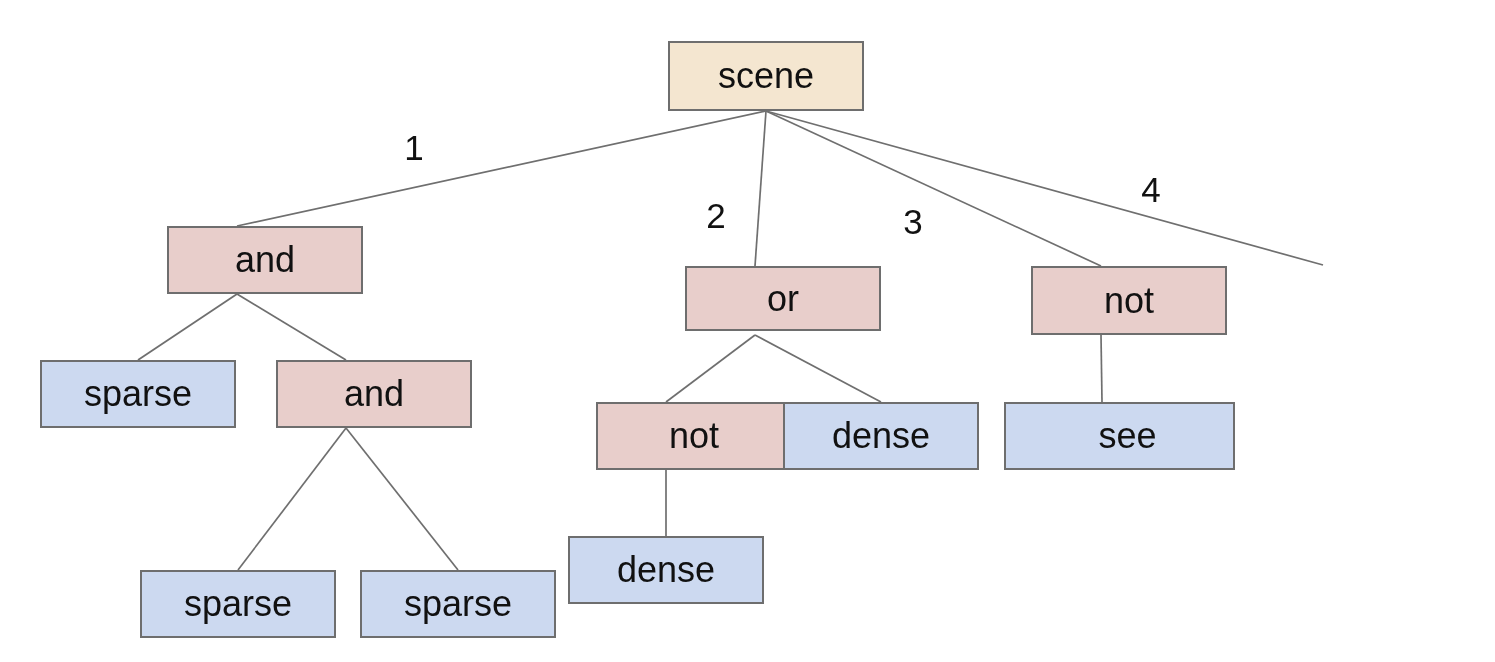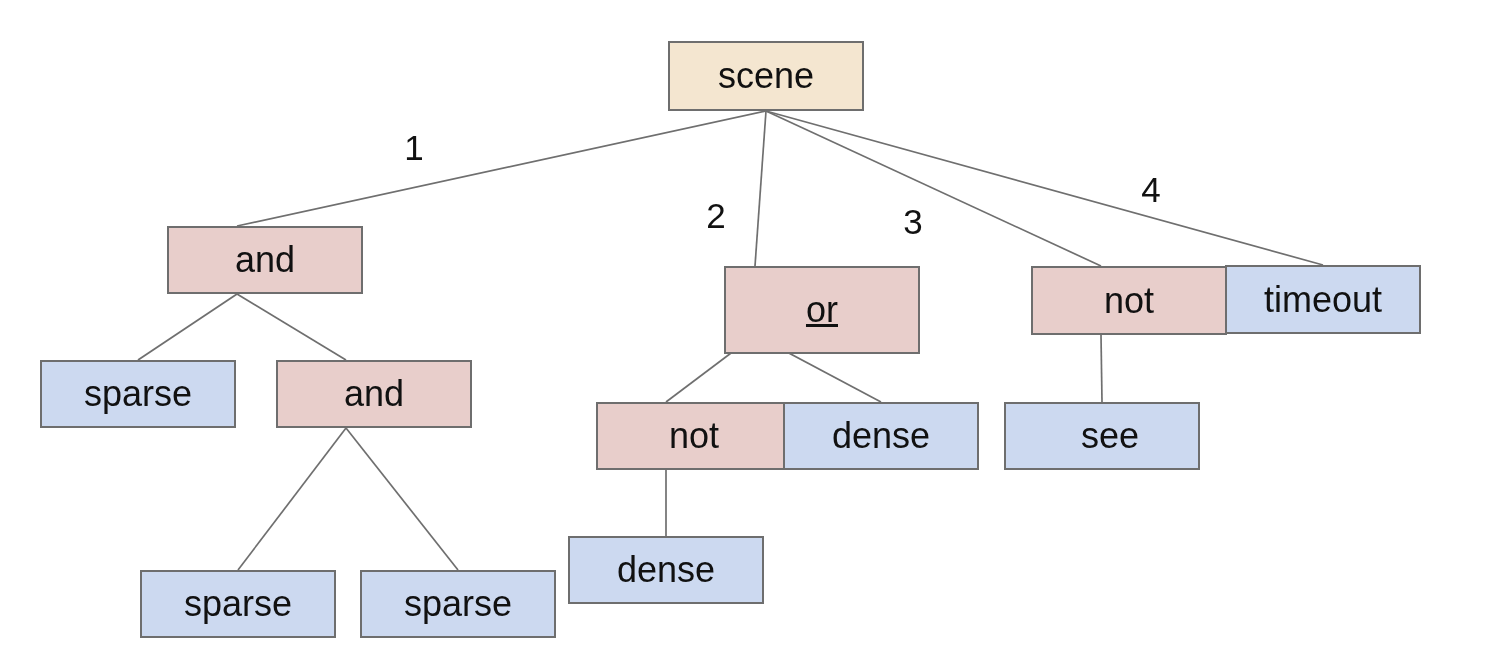--- a/index.html
+++ b/index.html
@@ -64,28 +64,27 @@
       <line x1="346" y1="428" x2="238" y2="570"></line>
       <line x1="346" y1="428" x2="458" y2="570"></line>
       <line x1="755" y1="335" x2="666" y2="402"></line>
       <line x1="755" y1="335" x2="881" y2="402"></line>
       <line x1="666" y1="470" x2="666" y2="536"></line>
       <line x1="1101" y1="335" x2="1102" y2="402"></line>
     </svg>
 
 <div class="node root" style="left: 668px; top: 41px; width: 196px; height: 70px;">scene</div>
     <div class="node operator" style="left: 139px; top: 226px; width: 196px; height: 68px;">and</div>
-    <div class="node operator" style="left: 696px; top: 266px; width: 196px; height: 88px; text-decoration: underline;">or</div>
+    <div class="node operator" style="left: 657px; top: 266px; width: 196px; height: 65px;">or</div>
     <div class="node operator" style="left: 1003px; top: 266px; width: 196px; height: 69px;">not</div>
-    <div class="node leaf" style="left: 1225px; top: 265px; width: 196px; height: 69px;">timeout</div>
     <div class="node leaf" style="left: 40px; top: 360px; width: 196px; height: 68px;">sparse</div>
     <div class="node operator" style="left: 248px; top: 360px; width: 196px; height: 68px;">and</div>
     <div class="node operator" style="left: 568px; top: 402px; width: 196px; height: 68px;">not</div>
     <div class="node leaf" style="left: 783px; top: 402px; width: 196px; height: 68px;">dense</div>
-    <div class="node leaf" style="left: 1004px; top: 402px; width: 196px; height: 68px; padding-left: 16px;">see</div>
+    <div class="node leaf" style="left: 1004px; top: 402px; width: 231px; height: 68px; padding-left: 16px;">see</div>
     <div class="node leaf" style="left: 568px; top: 536px; width: 196px; height: 68px;">dense</div>
     <div class="node leaf" style="left: 140px; top: 570px; width: 196px; height: 68px;">sparse</div>
     <div class="node leaf" style="left: 360px; top: 570px; width: 196px; height: 68px;">sparse</div>
     <span class="edge-label" style="left: 414px; top: 147px;">1</span>
     <span class="edge-label" style="left: 716px; top: 215px;">2</span>
     <span class="edge-label" style="left: 913px; top: 221px;">3</span>
     <span class="edge-label" style="left: 1151px; top: 189px;">4</span>
   </div>
 
 </body></html>

